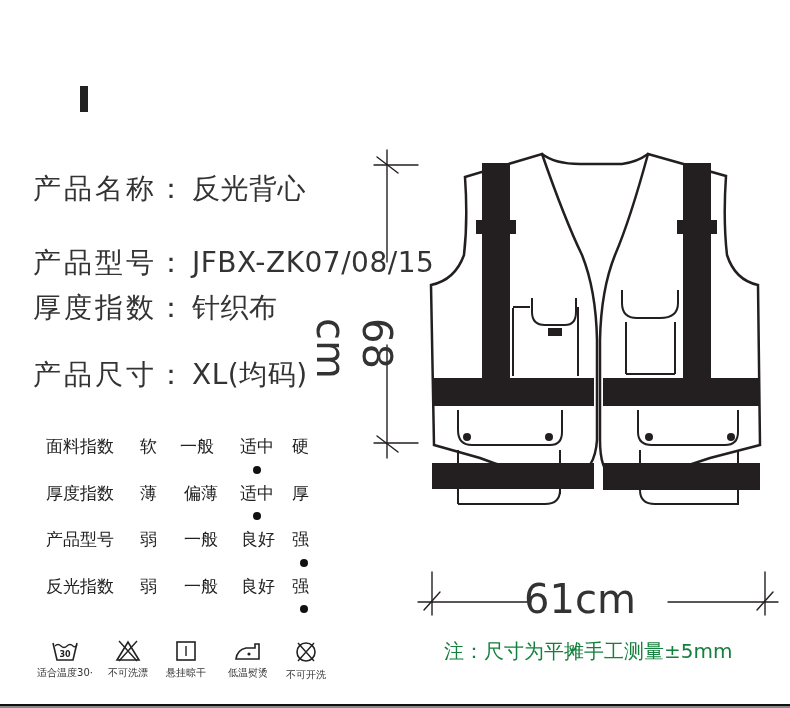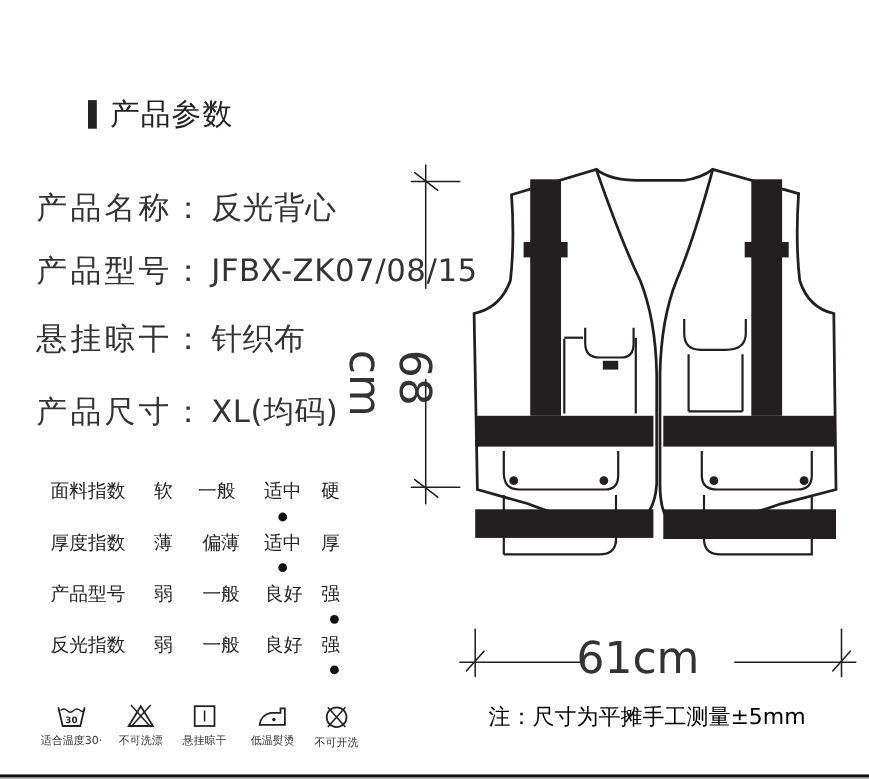--- a/index.html
+++ b/index.html
@@ -13,40 +13,39 @@
   .spec-label { letter-spacing:3px; }
   .spec-value { margin-left:4px; letter-spacing:0.5px; }
 
   .idx-row { position:absolute; left:46px; height:24px; font-size:17px; color:#222; }
   .idx-row span { position:absolute; top:0; white-space:nowrap;text-align:right; }
   .dot { position:absolute; width:8px; height:8px; border-radius:50%; background:#111; }
 
   .care { position:absolute; top:640px; text-align:center; font-size:10px; color:#333; }
   .care svg { display:block; margin:0 auto 4px auto; }
 
-  .note { left:444px; top:638px; font-size:20px; color:#000000; white-space:nowrap; }
+  .note { left:444px; top:638px; font-size:20px; color:#15803d; white-space:nowrap; }
   .bottom-bar { left:0; top:704px; width:790px; height:4px; background:linear-gradient(#111 0 50%, #888 50% 100%); }
   .dim-h { font-size:40px; color:#333; }
 </style>
 </head>
 <body>
 
 <div class="abs section-title">
   <div class="title-bar"></div>
-  <div class="title-text">产品参数</div>
 </div>
 
 <div class="spec-row" style="top:170px">
   <span class="spec-label">产品名称：</span><span class="spec-value">反光背心</span>
 </div>
-<div class="spec-row" style="top:227px">
+<div class="spec-row" style="top:244px">
   <span class="spec-label">产品型号：</span><span class="spec-value">JFBX-ZK07/08/15</span>
 </div>
 <div class="spec-row" style="top:289px">
-  <span class="spec-label">悬挂晾干：</span><span class="spec-value">针织布</span>
+  <span class="spec-label">厚度指数：</span><span class="spec-value">针织布</span>
 </div>
 <div class="spec-row" style="top:356px">
   <span class="spec-label">产品尺寸：</span><span class="spec-value">XL(均码)</span>
 </div>
 
 <div class="idx-row" style="top:435px">
   <span style="left:0">面料指数</span>
   <span style="left:94px">软</span>
   <span style="left:134px">一般</span>
   <span style="left:194px">适中</span>

